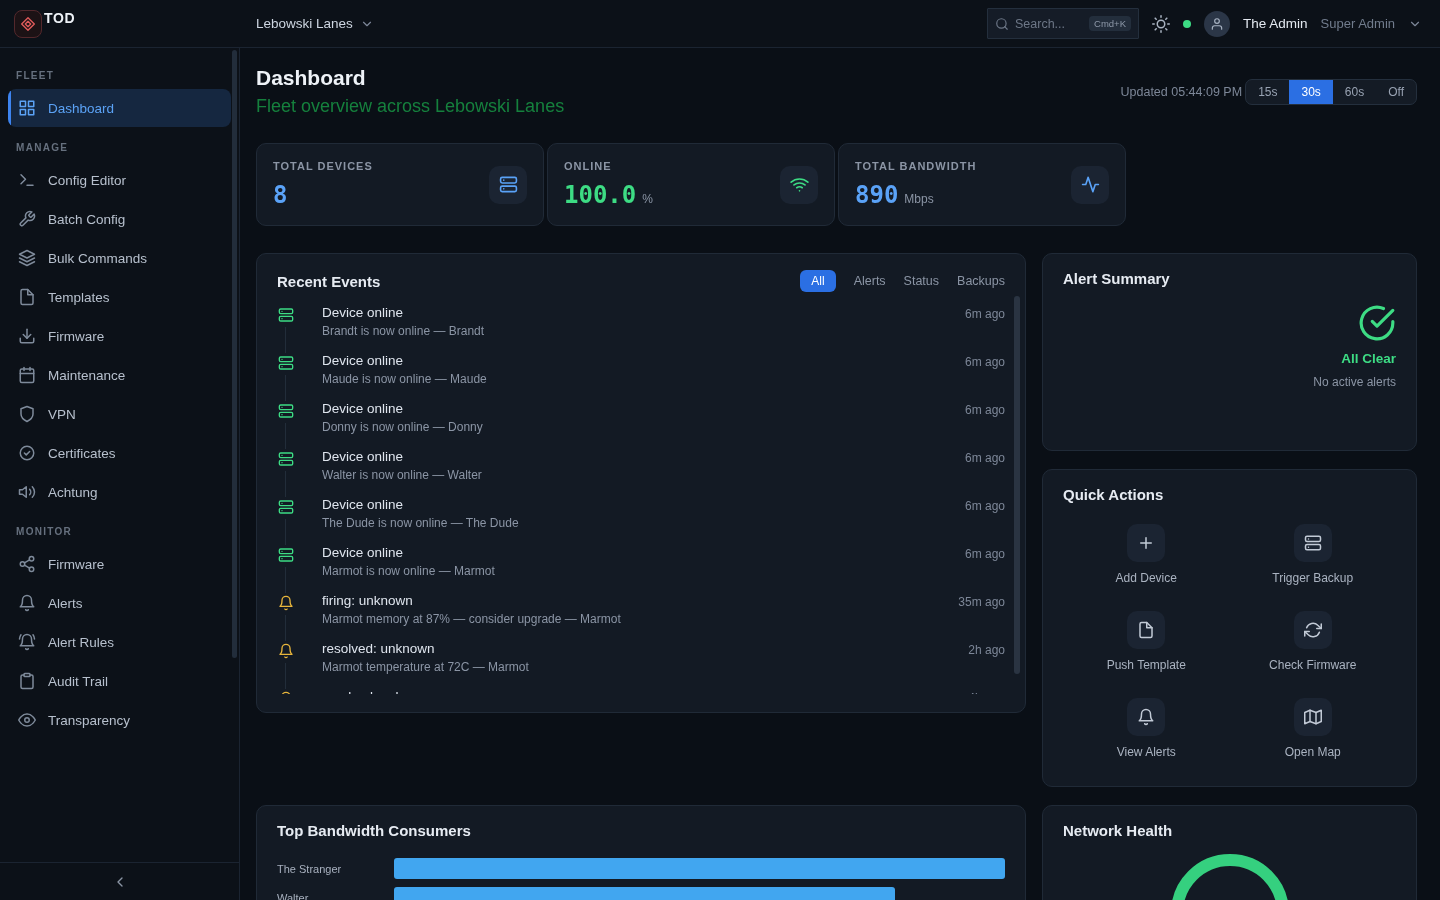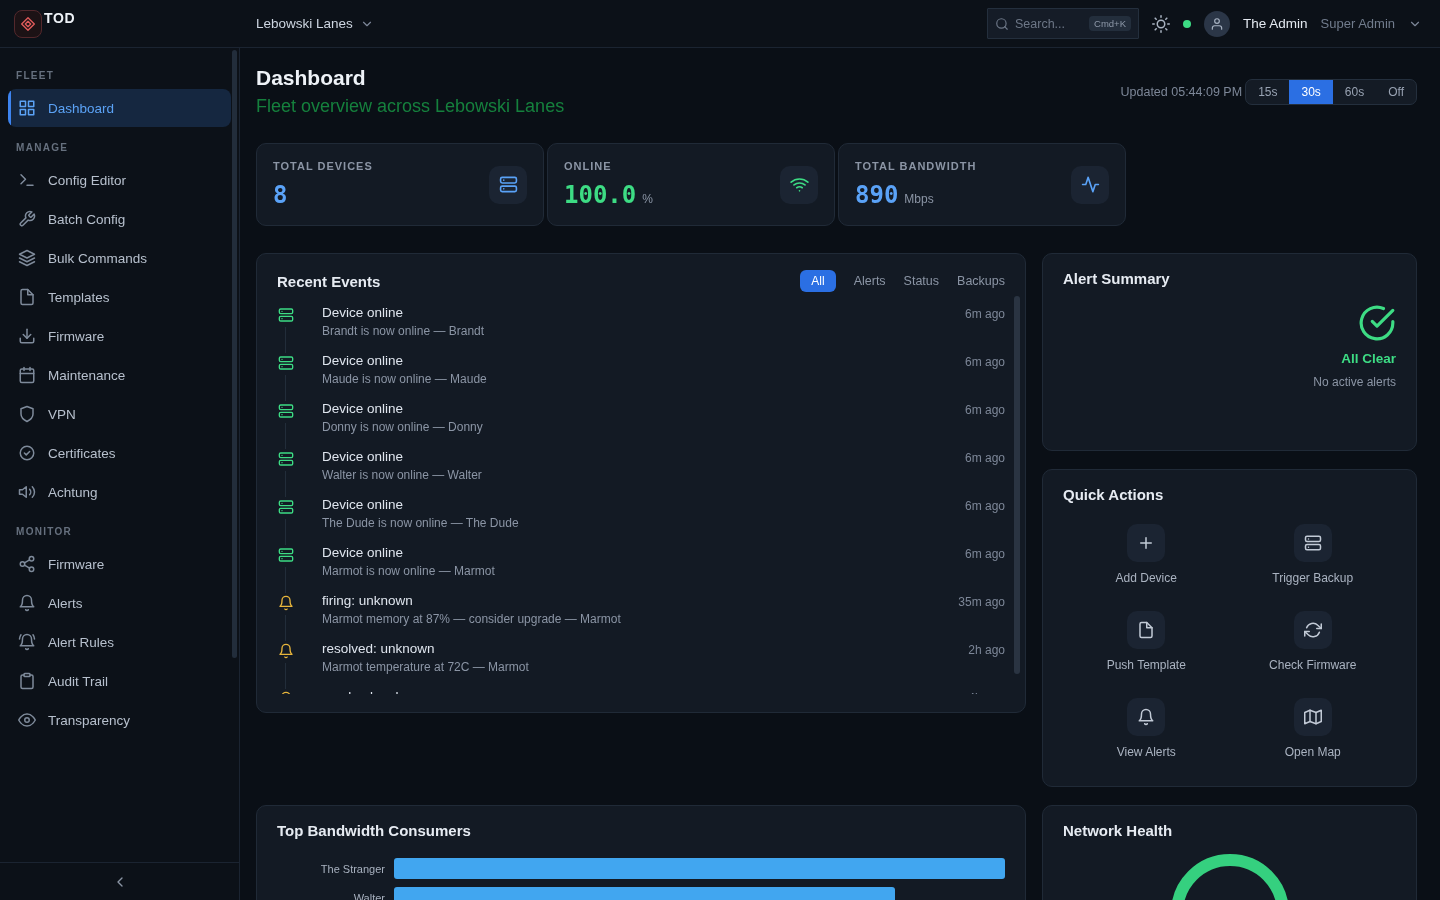--- a/index.html
+++ b/index.html
@@ -85,21 +85,21 @@
 
   .qa-card{height:318px;padding:16px 20px;}
   .qa-grid{margin-top:20px;display:grid;grid-template-columns:1fr 1fr;row-gap:26px;}
   .qa{display:flex;flex-direction:column;align-items:center;gap:9px;cursor:pointer;}
   .qa-icon{width:38px;height:38px;border-radius:10px;background:#1b2432;display:grid;place-items:center;color:#c2cad6;}
   .qa-label{font-size:12px;color:#aab3c1;}
 
   .bw-card{height:280px;padding:16px 20px;}
   .bars{margin-top:18px;display:flex;flex-direction:column;gap:8px;}
   .bar-row{display:flex;align-items:center;gap:9px;}
-  .bar-label{width:108px;text-align:right;font-size:11px;color:#a8b1bf;flex:none;}
+  .bar-label{width:108px;font-size:11px;color:#a8b1bf;flex:none;}
   .bar-track{flex:1;height:21px;display:block;}
   .bar{display:block;height:100%;border-radius:3px;}
 
   .nh-card{height:280px;padding:16px 20px;}
   .gauge{width:118px;height:118px;border-radius:50%;border:12px solid #35d07f;margin:14px auto 0;}
 </style>
 </head>
 <body>
 
 <header class="topbar">

